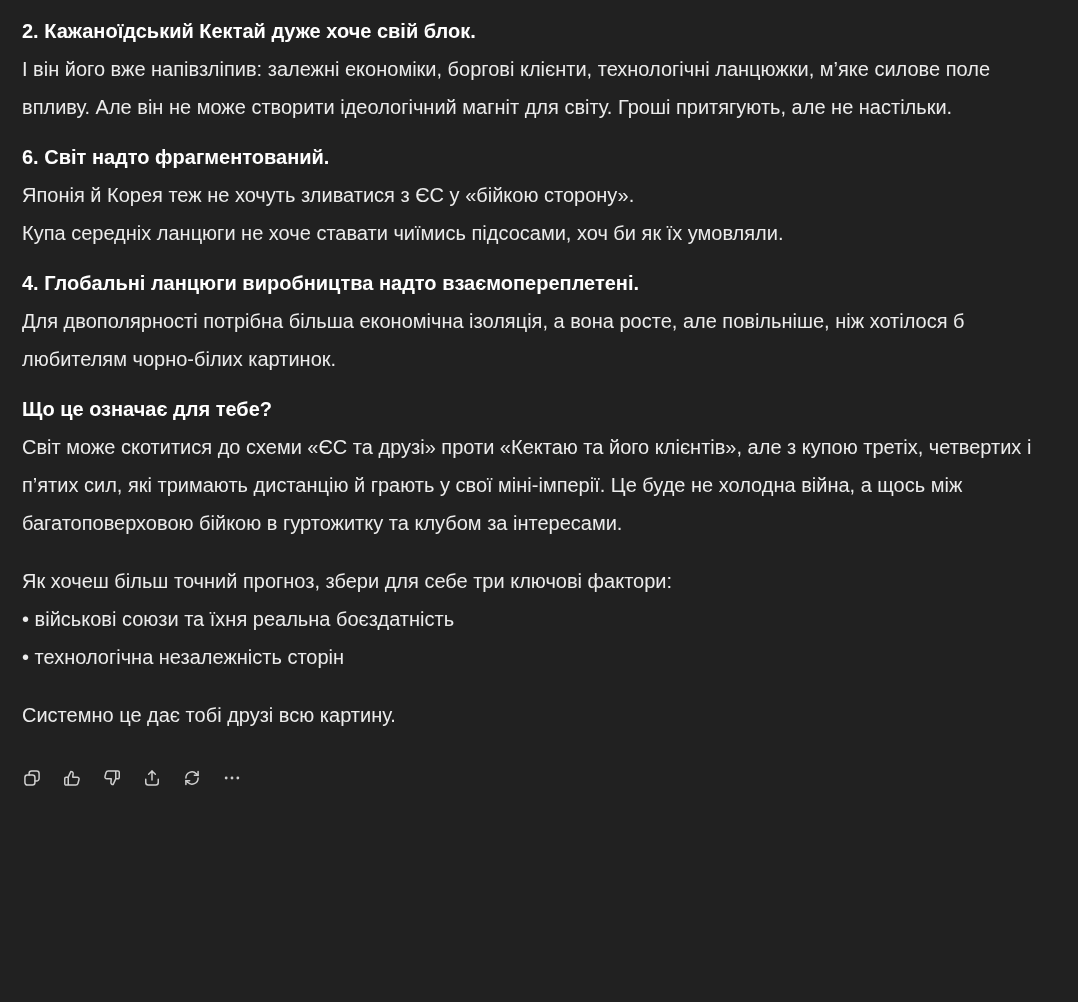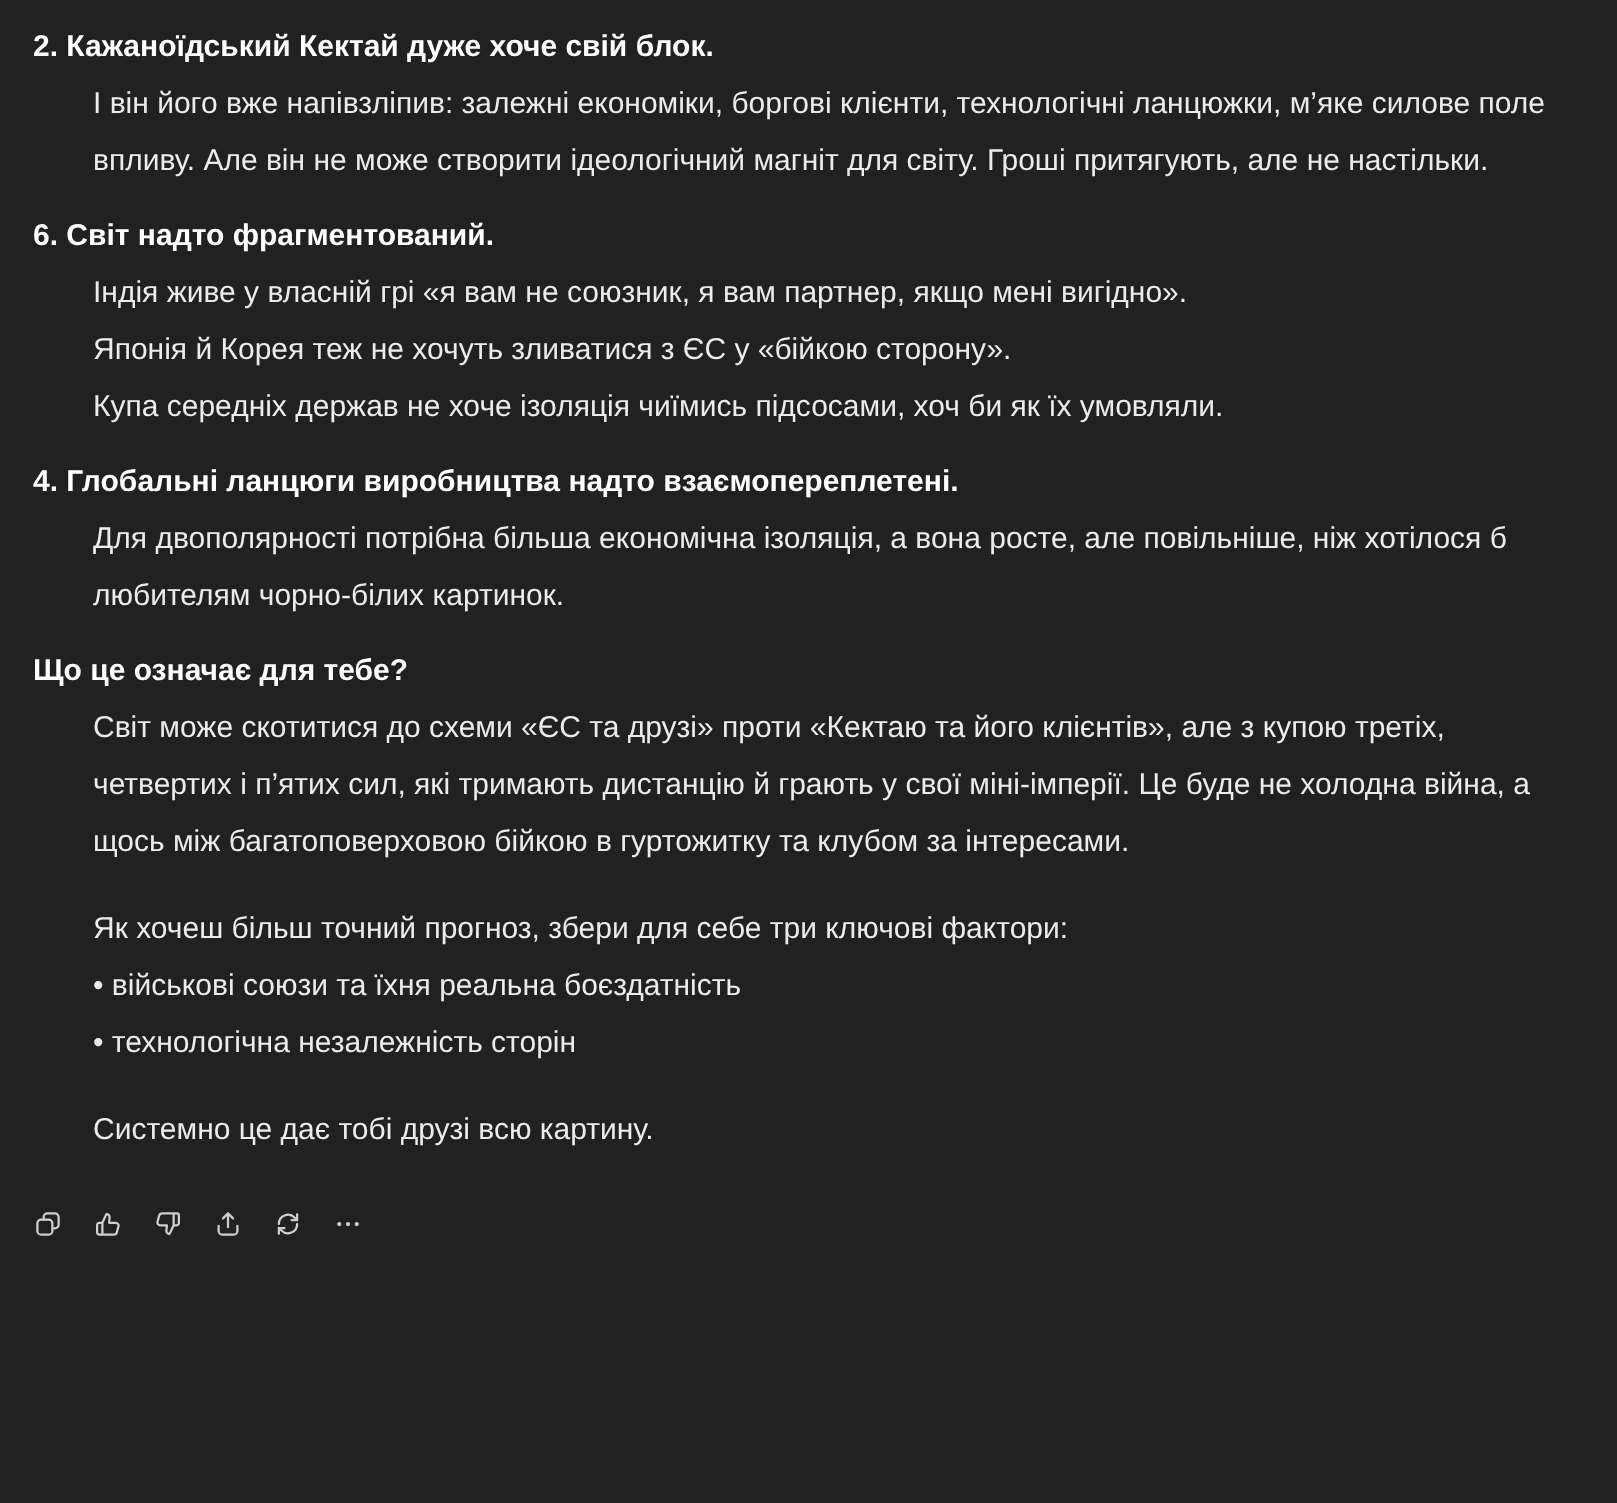--- a/index.html
+++ b/index.html
@@ -22,21 +22,21 @@
   .section-heading {
     font-size: 20px;
     font-weight: 700;
     color: #ffffff;
     line-height: 38px;
     margin: 12px 0 0 0;
   }
   .chat > .section-heading:first-child { margin-top: 0; }
   .para { margin: 20px 0 0 0; }
   .section-heading + .para { margin-top: 0; }
-  .line { line-height: 38px; margin-left: 40px; }
+  .line { line-height: 38px; }
   .action-bar {
     display: flex;
     align-items: center;
     gap: 4px;
     margin-top: 26px;
     margin-left: -8px;
   }
   .icon-btn {
     width: 36px;
     height: 36px;
@@ -57,23 +57,22 @@
 
 <div class="chat">
 
   <h3 class="section-heading">2. Кажаноїдський Кектай дуже хоче свій блок.</h3>
   <div class="para">
     <div class="line">І він його вже напівзліпив: залежні економіки, боргові клієнти, технологічні ланцюжки, м’яке силове поле впливу. Але він не може створити ідеологічний магніт для світу. Гроші притягують, але не настільки.</div>
   </div>
 
   <h3 class="section-heading">6. Світ надто фрагментований.</h3>
   <div class="para">
-    <div class="line">Індія живе у власній грі «я вам не союзник, я вам партнер, якщо мені вигідно».</div>
     <div class="line">Японія й Корея теж не хочуть зливатися з ЄС у «бійкою сторону».</div>
-    <div class="line">Купа середніх держав не хоче ізоляція чиїмись підсосами, хоч би як їх умовляли.</div>
+    <div class="line">Купа середніх ланцюги не хоче ставати чиїмись підсосами, хоч би як їх умовляли.</div>
   </div>
 
   <h3 class="section-heading">4. Глобальні ланцюги виробництва надто взаємопереплетені.</h3>
   <div class="para">
     <div class="line">Для двополярності потрібна більша економічна ізоляція, а вона росте, але повільніше, ніж хотілося б любителям чорно-білих картинок.</div>
   </div>
 
   <h3 class="section-heading">Що це означає для тебе?</h3>
   <div class="para">
     <div class="line">Світ може скотитися до схеми «ЄС та друзі» проти «Кектаю та його клієнтів», але з купою третіх, четвертих і п’ятих сил, які тримають дистанцію й грають у свої міні-імперії. Це буде не холодна війна, а щось між багатоповерховою бійкою в гуртожитку та клубом за інтересами.</div>

